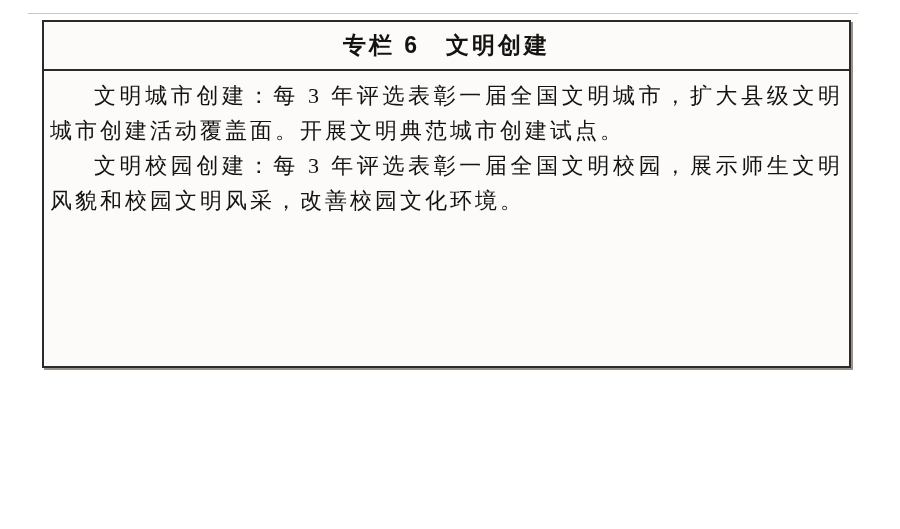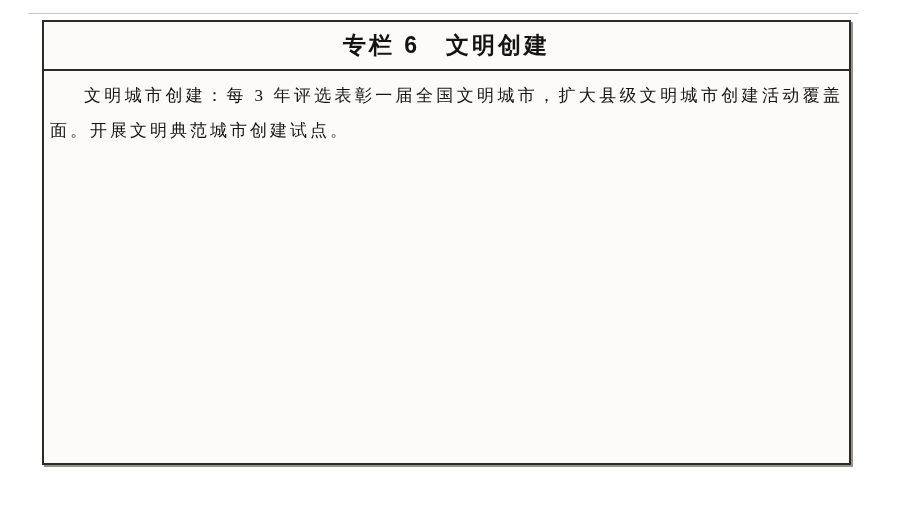--- a/index.html
+++ b/index.html
@@ -18,21 +18,21 @@
     top: 13px;
     width: 830px;
     height: 1px;
     background: #c9c6c2;
   }
   .column-box {
     position: absolute;
     left: 42px;
     top: 20px;
     width: 809px;
-    height: 445px;
+    height: 348px;
     box-sizing: border-box;
     border: 2px solid #2b2a28;
     background: #fcfbfa;
     box-shadow: 2px 2px 0 #96918b;
   }
   .column-header {
     height: 49px;
     box-sizing: border-box;
     border-bottom: 2px solid #2b2a28;
     display: flex;
@@ -45,34 +45,35 @@
     font-size: 23px;
     letter-spacing: 3px;
     color: #15130f;
     white-space: pre;
   }
   .column-body {
     padding: 7px 6px 0 6px;
   }
   .para {
     margin: 0;
-    font-size: 17px;
+    font-size: 22px;
     line-height: 35px;
     color: #15130f;
     text-indent: 2em;
     text-align: justify;
     text-justify: inter-character;
     letter-spacing: 3px;
   }
 </style>
 </head>
 <body>
 
 <div class="artifact-line"></div>
 
 <div class="column-box">
   <div class="column-header">
     <span class="column-title">专栏 6　文明创建</span>
   </div>
   <div class="column-body">
     <p class="para">文明城市创建：每 3 年评选表彰一届全国文明城市，扩大县级文明城市创建活动覆盖面。开展文明典范城市创建试点。</p>
+    <p class="para">文明校园创建：每 3 年评选表彰一届全国文明校园，展示师生文明风貌和校园文明风采，改善校园文化环境。</p>
   </div>
 </div>
 
 </body></html>

